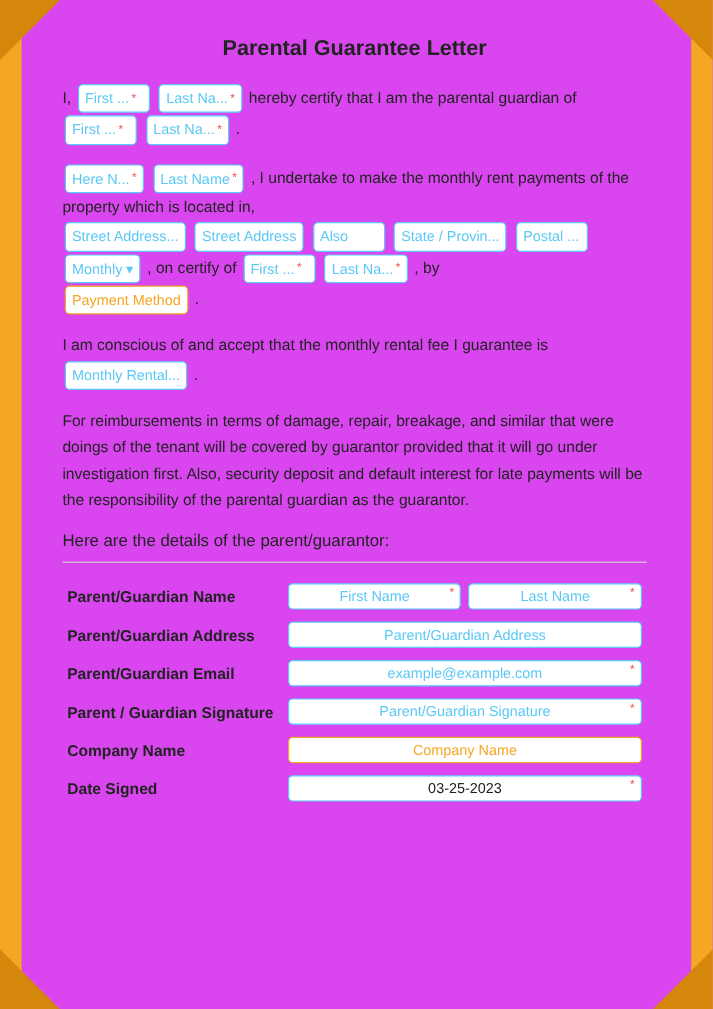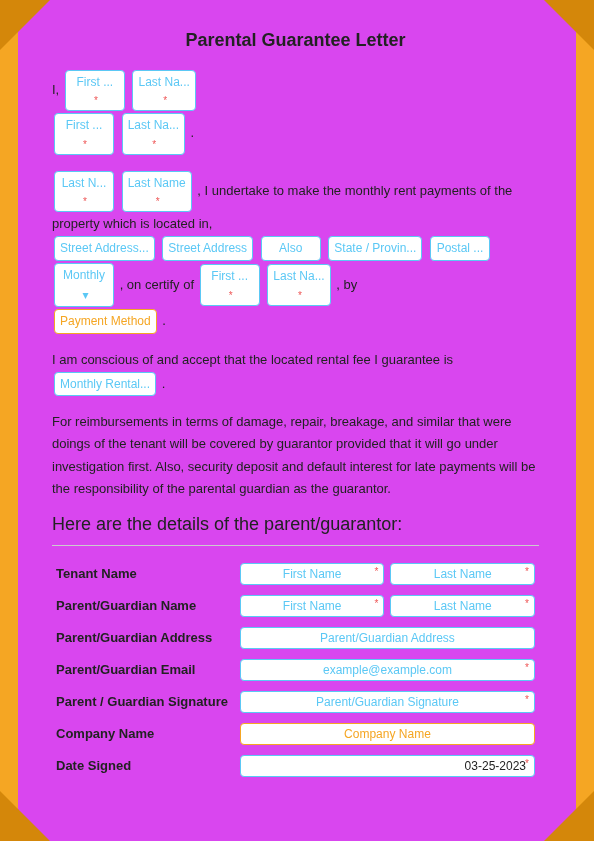--- a/index.html
+++ b/index.html
@@ -88,21 +88,20 @@
       border: 1.5px solid #5bc8f5;
       border-radius: 4px;
       padding: 1px 5px;
       background: #fff;
       font-size: 12px;
       color: #5bc8f5;
       vertical-align: middle;
       margin: 1px 2px;
       min-width: 60px;
       position: relative;
-      flex-direction: column;
     }
     .field-inline .req {
       color: #e55;
       font-size: 10px;
       margin-left: 2px;
       vertical-align: super;
     }
     .field-orange {
       border-color: #f5a623;
       color: #f5a623;
@@ -159,21 +158,21 @@
       gap: 6px;
     }
     .two-fields .field-block {
       flex: 1;
     }
     .field-block-email {
       border-color: #5bc8f5;
       color: #5bc8f5;
     }
     .details-section-title {
-      font-size: 18px;
+      font-size: 14px;
       color: #222;
       margin-bottom: 6px;
     }
   </style>
 </head>
 <body>
 
 <div class="page">
 
   <div class="side-bar-left"></div>
@@ -190,35 +189,36 @@
     <div class="paragraph">
       <span>I, </span>
       <span class="field-inline">
         <span>First ...</span>
           <span class="req">*</span>
       </span>
       <span class="field-inline">
         <span>Last Na...</span>
           <span class="req">*</span>
       </span>
+      <span>hereby certify that I am the parental guardian of</span>
       <br>
       <span class="field-inline">
         <span>First ...</span>
           <span class="req">*</span>
       </span>
       <span class="field-inline">
         <span>Last Na...</span>
           <span class="req">*</span>
       </span>
       <span>.</span>
     </div>
 
     <div class="paragraph">
       <span class="field-inline">
-        <span>Last N...</span>
+        <span>Here N...</span>
           <span class="req">*</span>
       </span>
       <span class="field-inline">
         <span>Last Name</span>
           <span class="req">*</span>
       </span>
       <span>, I undertake to make the monthly rent payments of the property which is located in,</span>
       <br>
       <span class="field-inline">
         <span>Street Address...</span>
@@ -251,70 +251,55 @@
       </span>
       <span>, by</span>
       <br>
       <span class="field-inline field-orange">
         <span>Payment Method</span>
       </span>
       <span>.</span>
     </div>
 
     <div class="paragraph">
-      <span>I am conscious of and accept that the located rental fee I guarantee is</span>
+      <span>I am conscious of and accept that the monthly rental fee I guarantee is</span>
       <br>
       <span class="field-inline">
         <span>Monthly Rental...</span>
       </span>
       <span>.</span>
     </div>
 
     <div class="paragraph">For reimbursements in terms of damage, repair, breakage, and similar that were doings of the tenant will be covered by guarantor provided that it will go under investigation first. Also, security deposit and default interest for late payments will be the responsibility of the parental guardian as the guarantor.</div>
 
     <div class="details-section-title">Here are the details of the parent/guarantor:</div>
 
     <hr class="section-divider">
 
     <table class="details-table">
       <tbody>
 
-        <tr>
-          <td>Tenant Name</td>
+
+        <tr>
+          <td>Parent/Guardian Name</td>
           <td>
             <div class="two-fields">
               <div class="field-block">
                 <span>First Name</span>
                 <span class="req">*</span>
               </div>
               <div class="field-block">
                 <span>Last Name</span>
                 <span class="req">*</span>
               </div>
             </div>
           </td>
         </tr>
 
         <tr>
-          <td>Parent/Guardian Name</td>
-          <td>
-            <div class="two-fields">
-              <div class="field-block">
-                <span>First Name</span>
-                <span class="req">*</span>
-              </div>
-              <div class="field-block">
-                <span>Last Name</span>
-                <span class="req">*</span>
-              </div>
-            </div>
-          </td>
-        </tr>
-
-        <tr>
           <td>Parent/Guardian Address</td>
           <td>
             <div class="field-block">
               <span>Parent/Guardian Address</span>
             </div>
           </td>
         </tr>
 
         <tr>
           <td>Parent/Guardian Email</td>
@@ -341,21 +326,21 @@
           <td>
             <div class="field-block field-block-orange">
               <span>Company Name</span>
             </div>
           </td>
         </tr>
 
         <tr>
           <td>Date Signed</td>
           <td>
-            <div class="field-block" style="justify-content:flex-end; color:#222;">
+            <div class="field-block" style="justify-content:center; color:#222;">
               <span>03-25-2023</span>
               <span class="req" style="position:absolute;right:5px;top:2px;">*</span>
             </div>
           </td>
         </tr>
       </tbody>
     </table>
   </div>
 </div>
 

